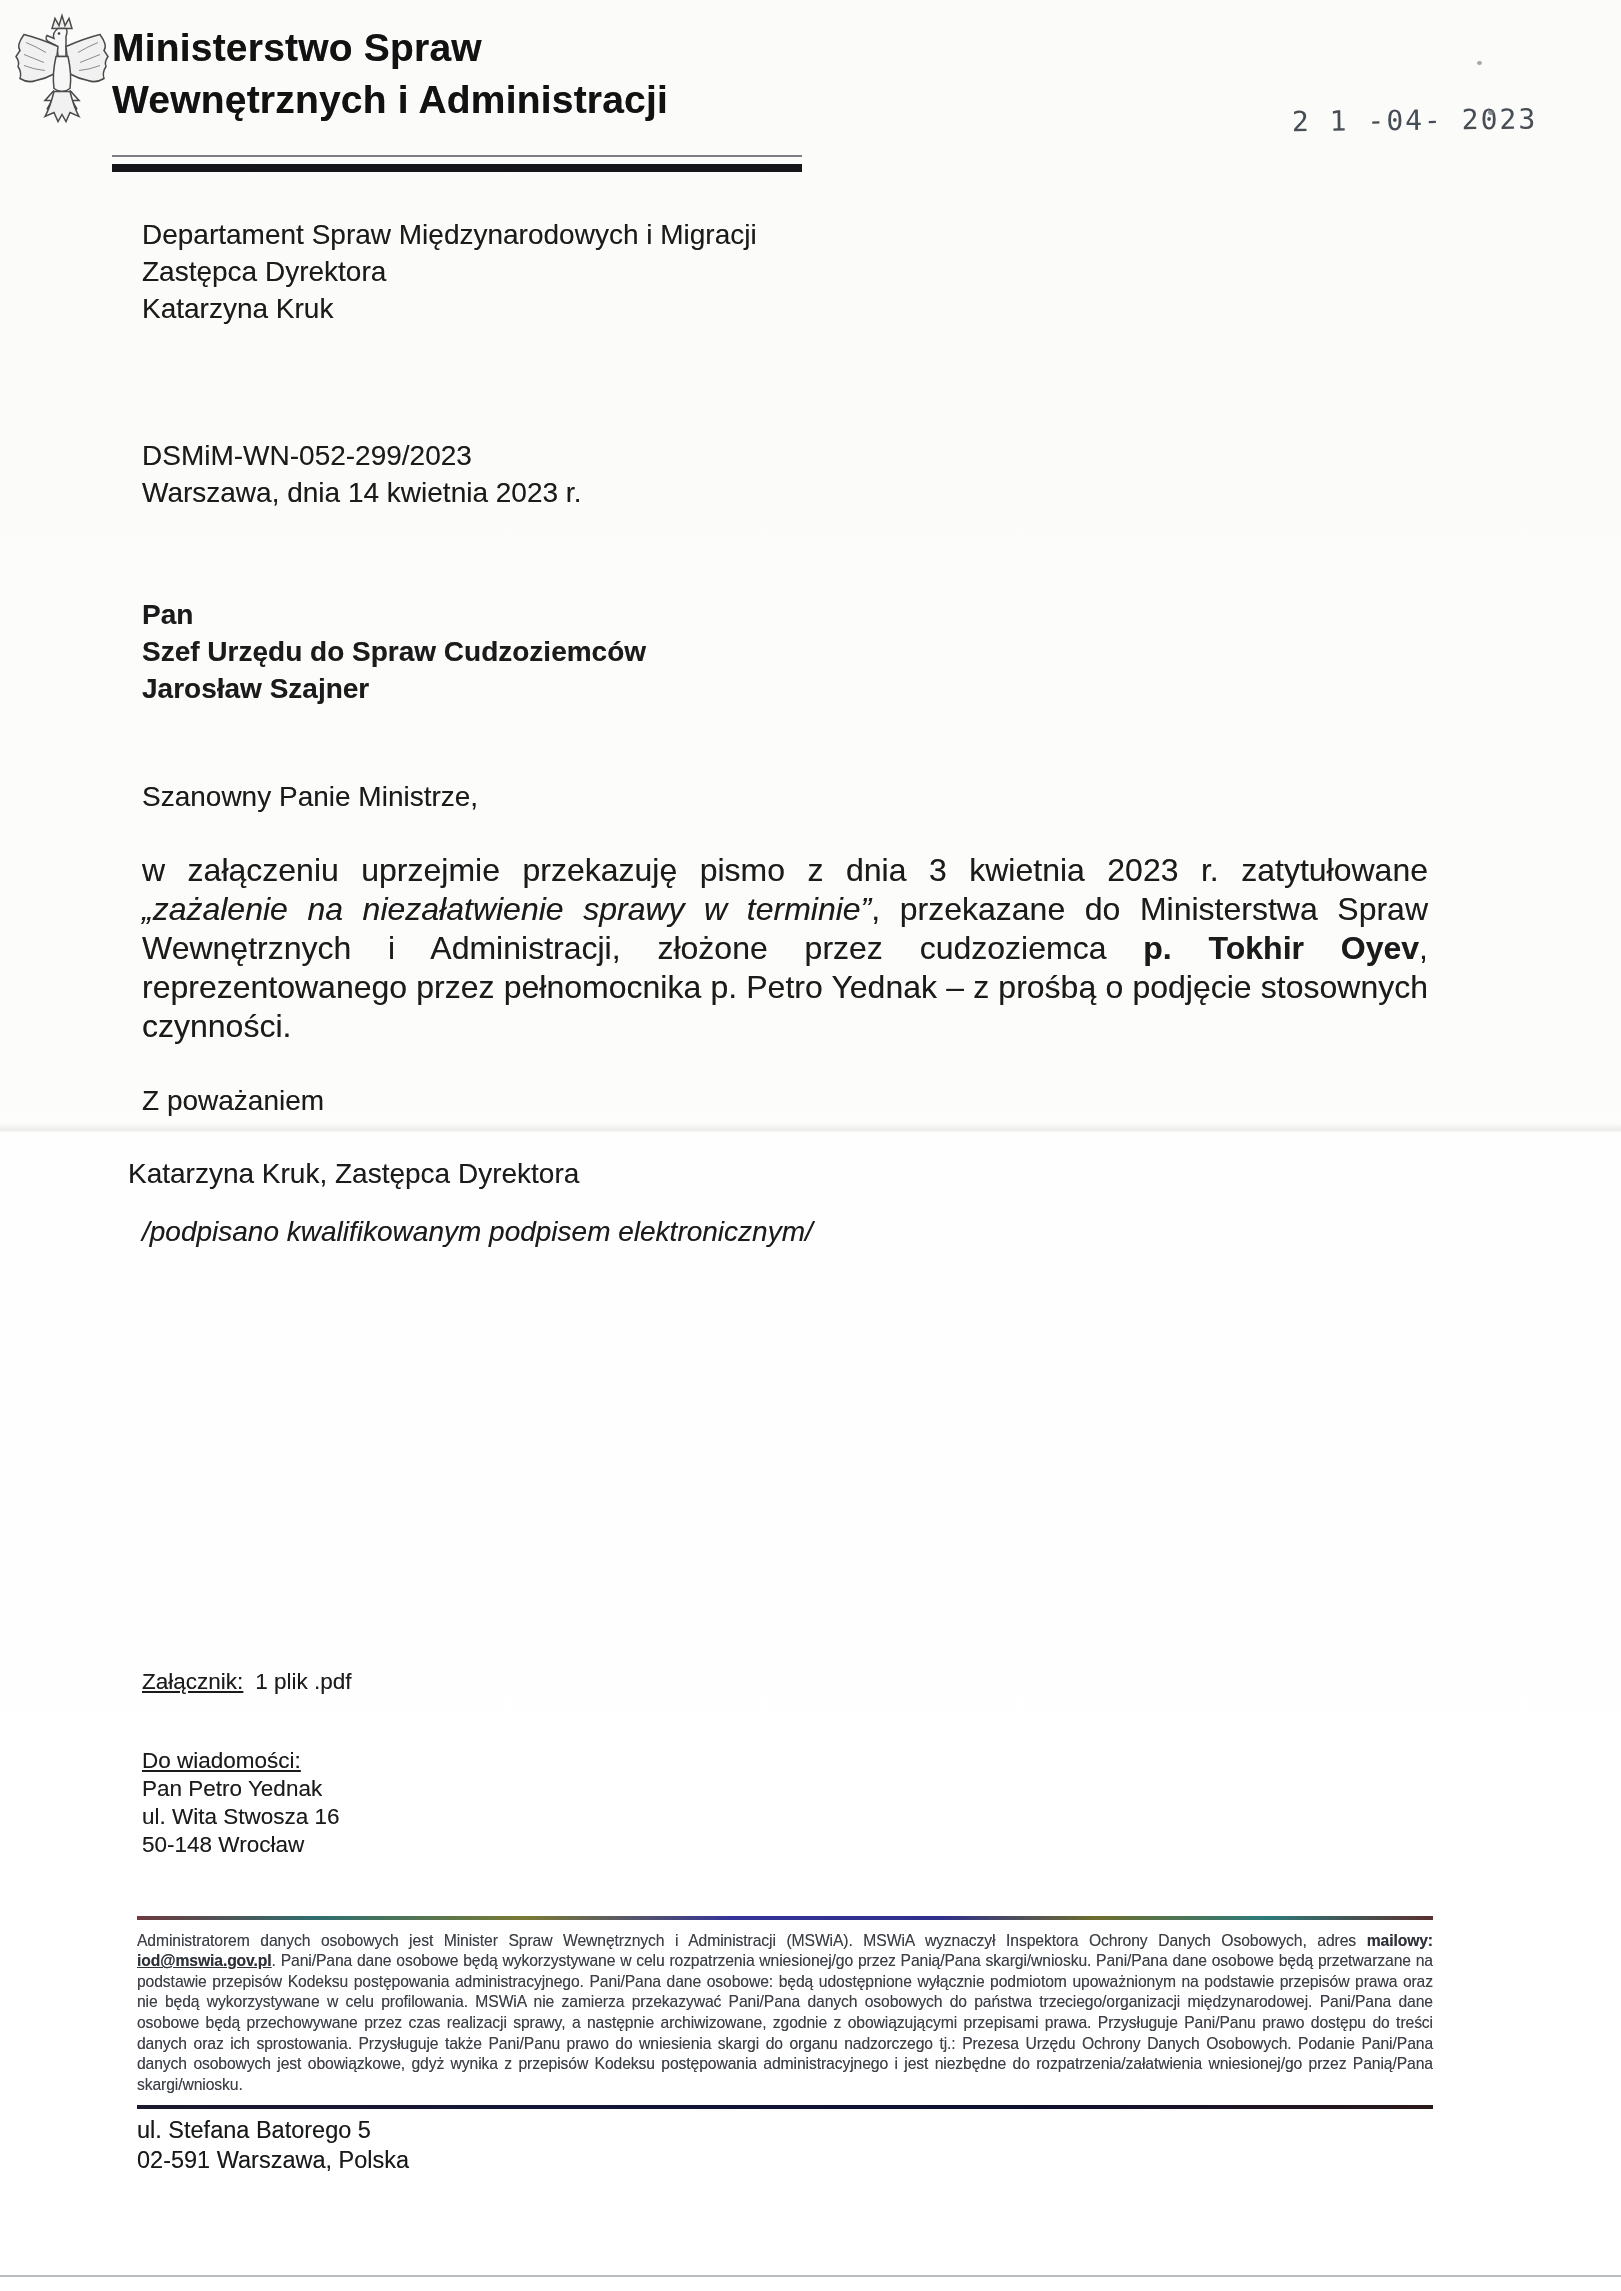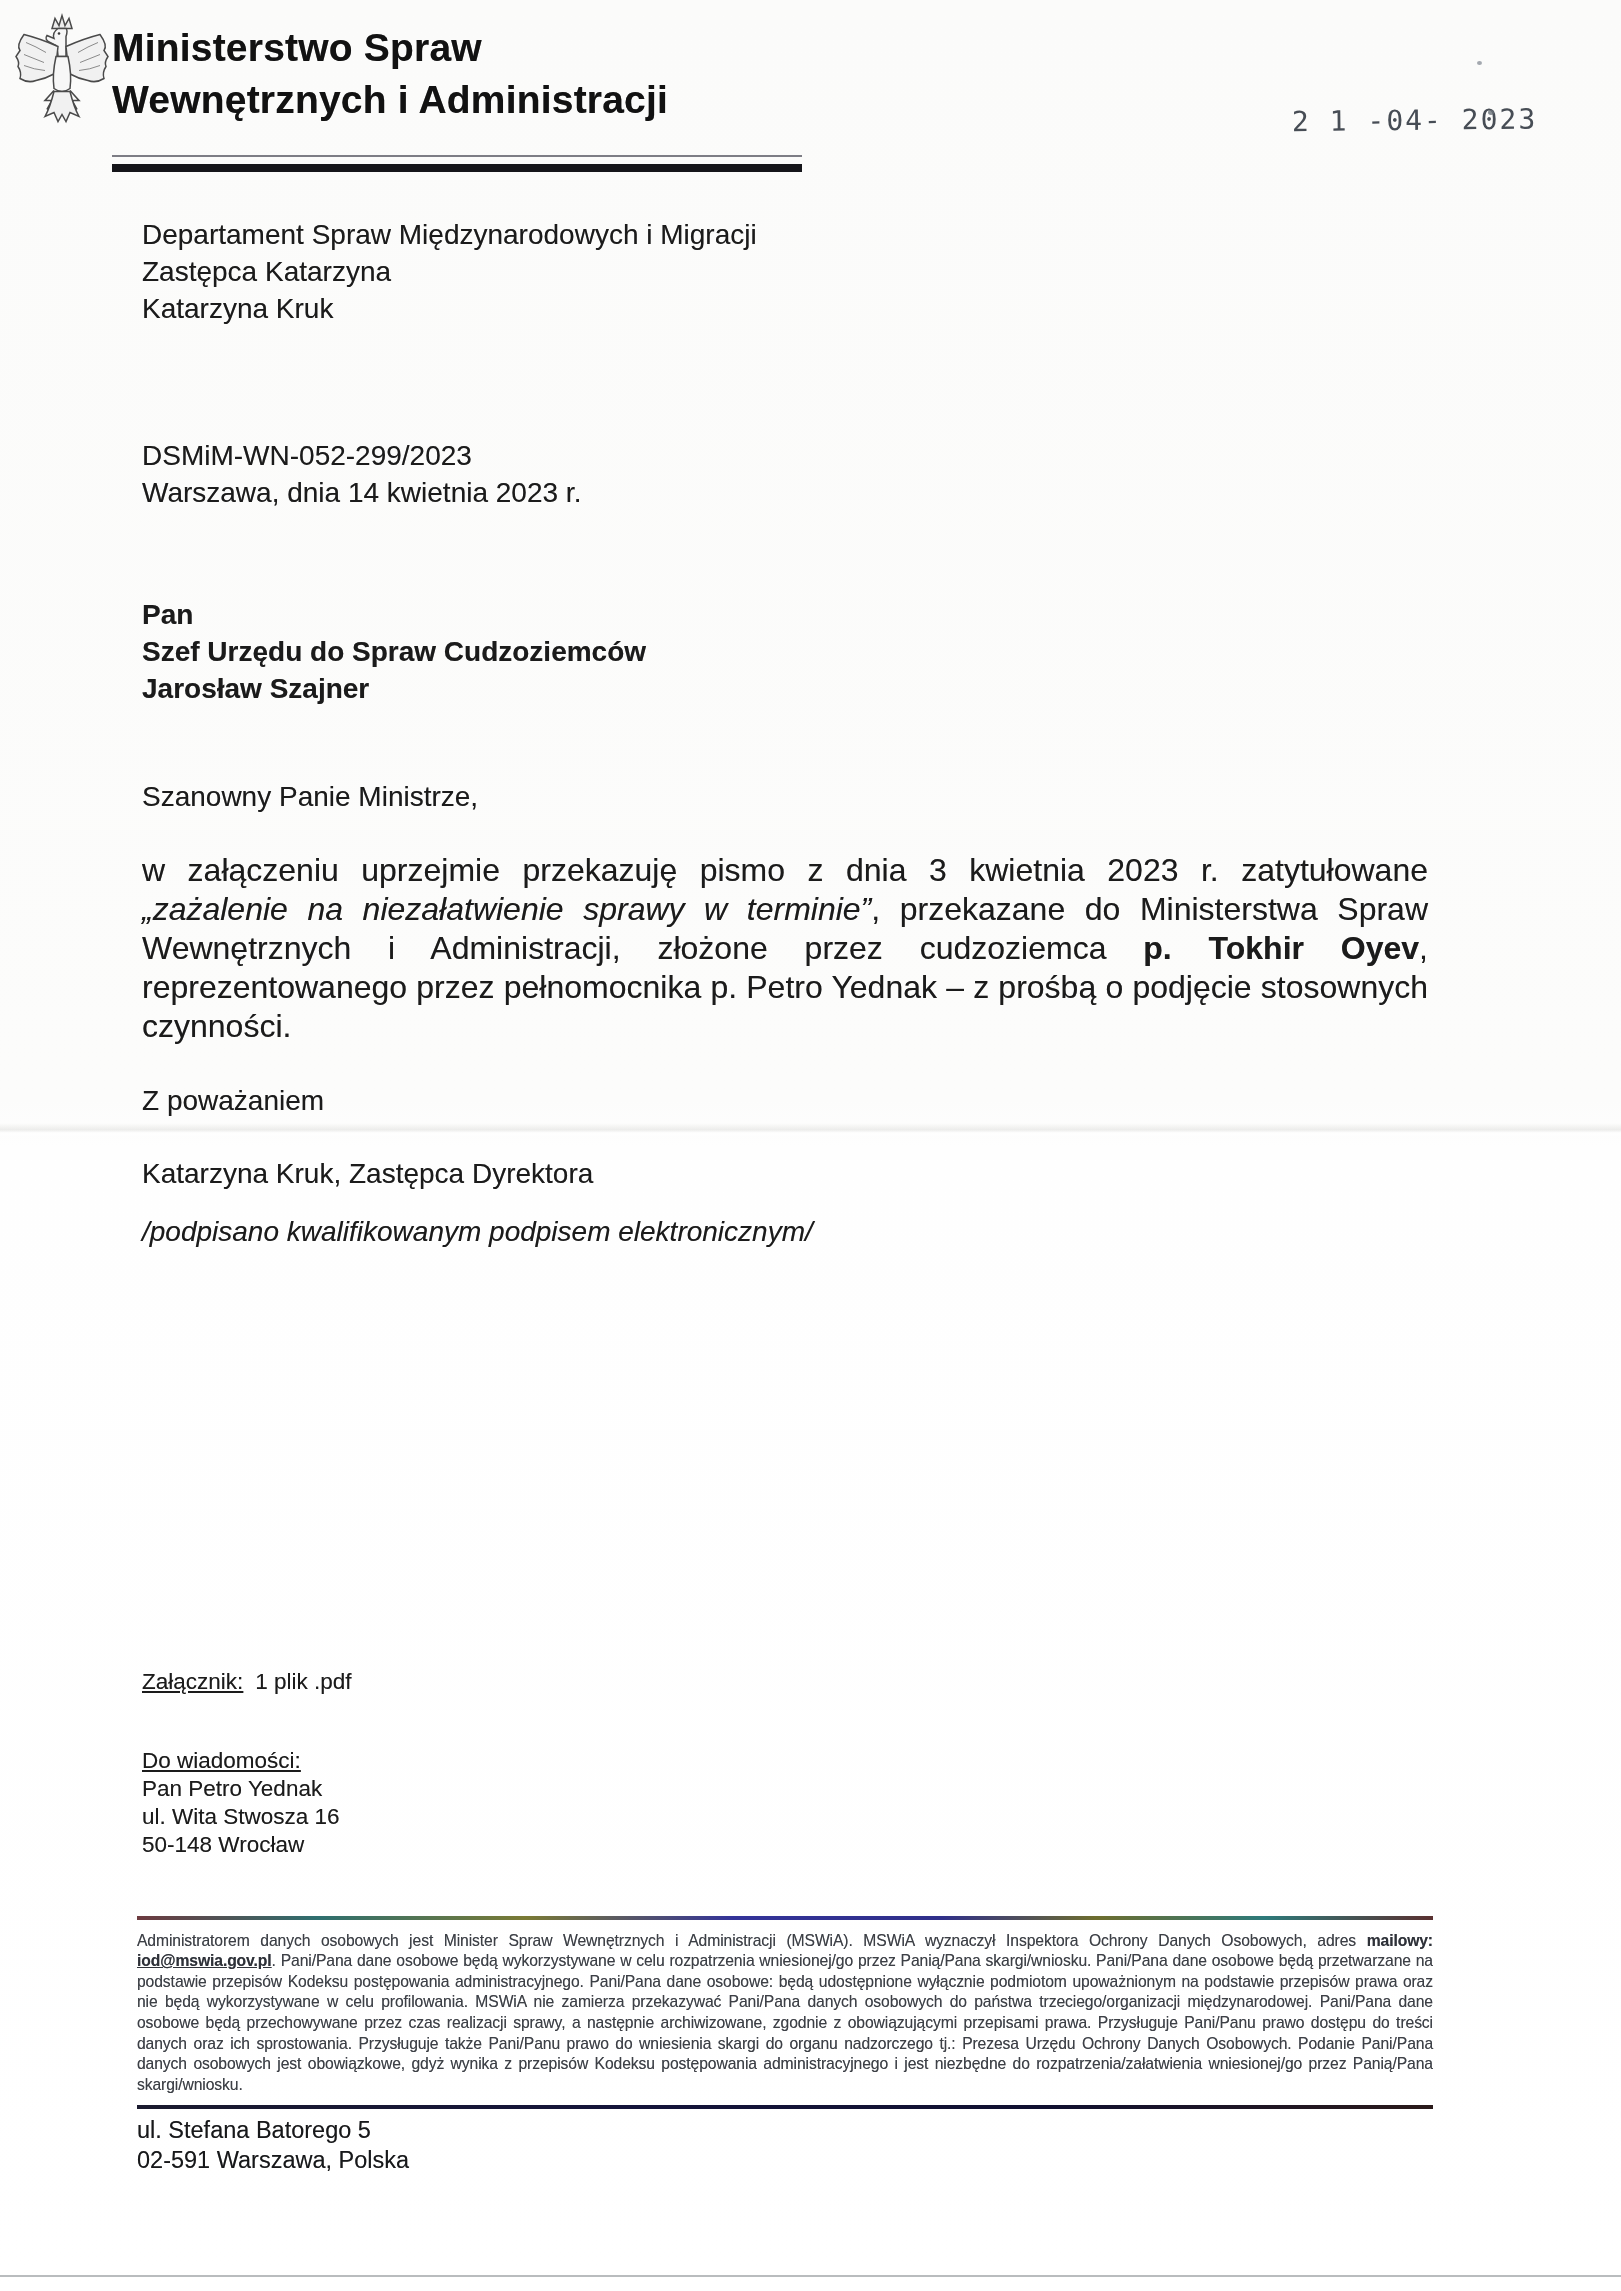--- a/index.html
+++ b/index.html
@@ -46,21 +46,21 @@
 
   .body-par {
     left: 142px; top: 851px; width: 1286px;
     font-size: 32px; line-height: 39px;
     text-align: justify; text-shadow: 0 0 0.5px rgba(0,0,0,0.4);
   }
   .body-par .it { font-style: italic; }
   .body-par .b  { font-weight: bold; }
 
   .closing   { left: 142px; top: 1082px; }
-  .signature { left: 142px; top: 1155px; }
+  .signature { left: 128px; top: 1155px; }
   .sig-note  { left: 142px; top: 1213px; font-style: italic; }
 
   .crease {
     left: 0; top: 1123px; width: 1621px; height: 15.7px;
     background: linear-gradient(to bottom,
       rgba(115,115,105,0) 0%, rgba(115,115,105,0.12) 42%,
       rgba(255,255,255,0.7) 62%, rgba(255,255,255,0) 100%);
   }
 
   .small { font-size: 22.5px; line-height: 28px; text-shadow: 0 0 0.5px rgba(0,0,0,0.4); }
@@ -117,21 +117,21 @@
   </div>
   <div class="abs rule-thin"></div>
   <div class="abs rule-thick"></div>
 
   <div class="abs stamp">2 1 -04- 2023</div>
   <div class="abs speck1"></div>
   <div class="abs speck2"></div>
 
   <div class="abs txt sender">
     <div>Departament Spraw Międzynarodowych i Migracji</div>
-    <div>Zastępca Katarzyna</div>
+    <div>Zastępca Dyrektora</div>
     <div>Katarzyna Kruk</div>
   </div>
 
   <div class="abs txt reference">
     <div>DSMiM-WN-052-299/2023</div>
     <div>Warszawa, dnia 14 kwietnia 2023 r.</div>
   </div>
 
   <div class="abs txt recipient">
     <div>Pan</div>

